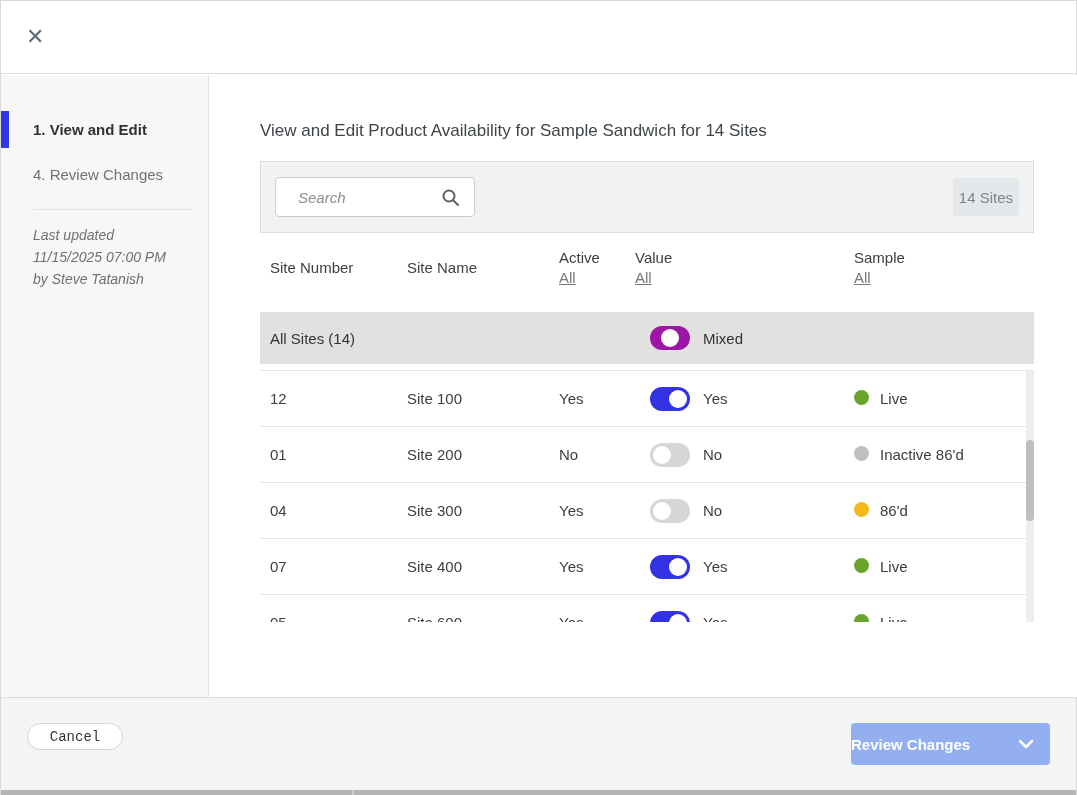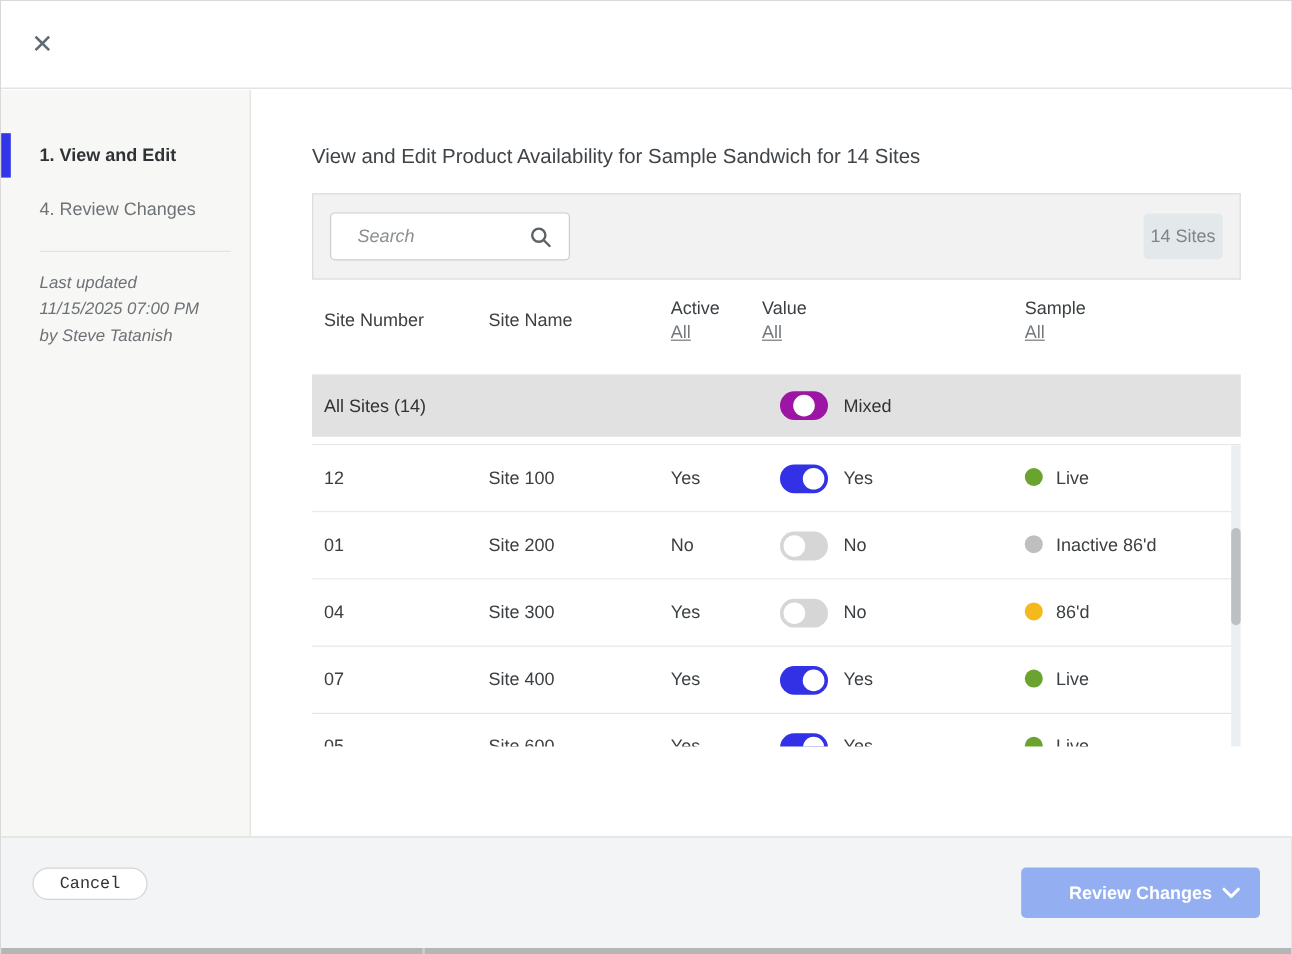--- a/index.html
+++ b/index.html
@@ -59,21 +59,21 @@
   .dot.gray { background:#bfbfbf; }
   .dot.amber { background:#f5b91d; }
   .dot-label { margin-left:11px; }
 
   .vscroll { position:absolute; right:0; top:0; width:8px; height:252px; background:#eceff1; }
   .vthumb { position:absolute; left:0; top:69px; width:8px; height:81px; background:#bcc0c2; border-radius:4px; }
 
   
   .footer { position:absolute; left:0; top:696px; width:100%; height:93px; background:#f3f4f6; border-top:1px solid #ddd; }
   .cancel-btn { position:absolute; left:26px; top:25px; width:96px; height:27px; background:#fff; border:1px solid #d4d4d4; border-radius:16px; font-size:14px; color:#2f3337; font-family:Liberation Mono, monospace; cursor:pointer; }
-  .review-btn { position:absolute; right:26px; top:25px; width:199px; height:42px; background:#93aef1; border:none; border-radius:4px; color:#fff; font-size:15px; font-weight:700; font-family:"Liberation Sans", sans-serif; display:flex; align-items:center; justify-content:center; cursor:pointer; }
+  .review-btn { position:absolute; right:26px; top:25px; width:199px; height:42px; background:#93aef1; border:none; border-radius:4px; color:#fff; font-size:15px; font-weight:700; font-family:"Liberation Sans", sans-serif; display:flex; align-items:center; justify-content:flex-start; cursor:pointer; }
   .review-btn svg { position:absolute; right:16px; }
   .bottom-strip { position:absolute; left:0; top:789px; width:100%; height:6px; background:#b4b6b6; }
   .strip-div { position:absolute; left:351px; top:0; width:2px; height:6px; background:#cfcfcf; }
 </style>
 </head>
 <body>
 
 <div class="modal">
 
   <div class="hdr">

